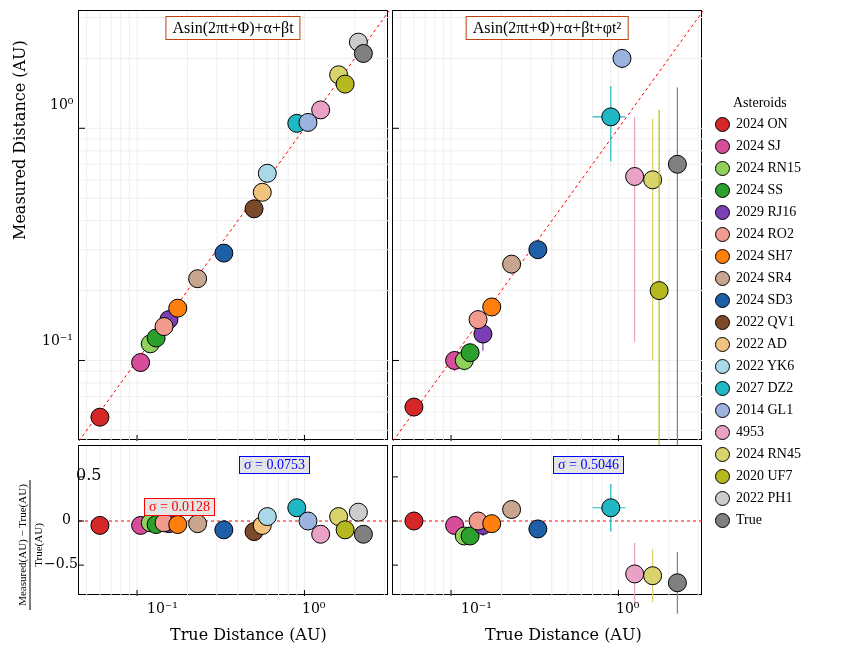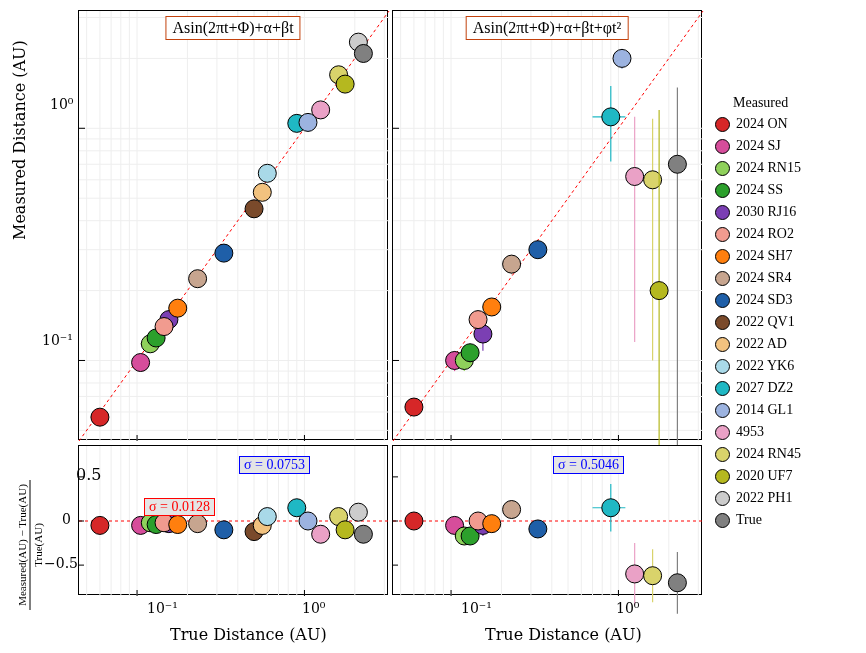--- a/index.html
+++ b/index.html
@@ -421,41 +421,41 @@
   <div style="position:absolute; left:44px; top:555px; font-size:14px;">−0.5</div>
   <div style="position:absolute; left:62px; top:511px; font-size:14px;">0</div>
   <div style="position:absolute; left:52px; top:465px; font-size:16px;margin-left:24px;">0.5</div>
 
   <div style="position:absolute; left:147px; top:600px; font-size:14px;">10⁻¹</div>
   <div style="position:absolute; left:302px; top:600px; font-size:14px;">10⁰</div>
   <div style="position:absolute; left:461px; top:600px; font-size:14px;">10⁻¹</div>
   <div style="position:absolute; left:616px; top:600px; font-size:14px;">10⁰</div>
 
   <div class="legend" style="left:715px; top:95px; width:145px;">
-    <div class="legend-title" style="text-align:left; padding-left:18px;">Measured</div>
+    <div class="legend-title" style="text-align:left; padding-left:18px;">Asteroids</div>
     <div id="legend-rows">
         <div class="legend-row">
           <span class="swatch" style="background:#d62728"></span>
           <span>2024 ON</span>
         </div>
         <div class="legend-row">
           <span class="swatch" style="background:#d64d9b"></span>
           <span>2024 SJ</span>
         </div>
         <div class="legend-row">
           <span class="swatch" style="background:#8fd15b"></span>
           <span>2024 RN15</span>
         </div>
         <div class="legend-row">
           <span class="swatch" style="background:#2ca02c"></span>
           <span>2024 SS</span>
         </div>
         <div class="legend-row">
           <span class="swatch" style="background:#7b3fb3"></span>
-          <span>2030 RJ16</span>
+          <span>2029 RJ16</span>
         </div>
         <div class="legend-row">
           <span class="swatch" style="background:#f19b8f"></span>
           <span>2024 RO2</span>
         </div>
         <div class="legend-row">
           <span class="swatch" style="background:#ff7f0e"></span>
           <span>2024 SH7</span>
         </div>
         <div class="legend-row">

